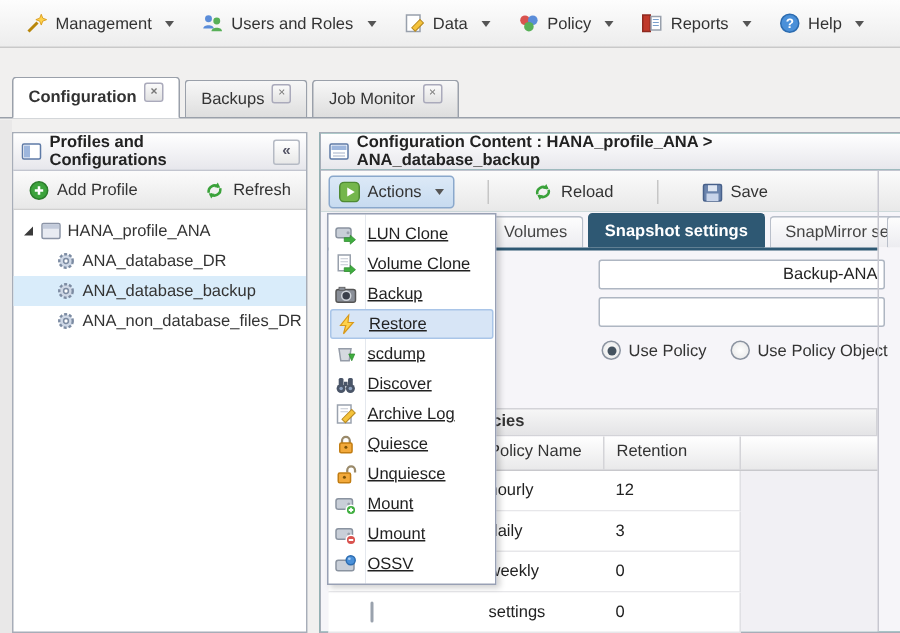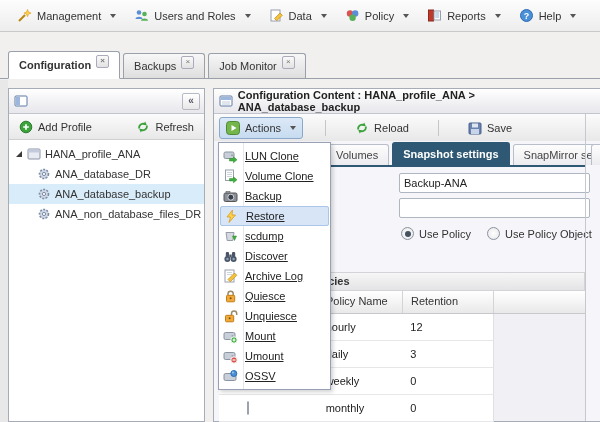--- a/index.html
+++ b/index.html
@@ -180,20 +180,21 @@
 </div>
 
 <div class="lgutter"></div>
 
 <div class="left-panel">
   <div class="panel-hd">
     <svg class="ico" width="14" height="14">
         <rect x="1" y="2" width="12" height="10" rx="1" fill="#fff" stroke="#5e7aa6"></rect>
         <rect x="2" y="3" width="4" height="8" fill="#9db6dd"></rect>
       </svg>
+    <span>Profiles and Configurations</span>
     <span class="collapse-btn">«</span>
   </div>
   <div class="lp-toolbar">
     <div class="lp-btn">
       <svg class="ico" width="14" height="14">
           <circle cx="7" cy="7" r="5.8" fill="#3ca33c" stroke="#2c7d2c"></circle>
           <path d="M7 4.2v5.6M4.2 7h5.6" stroke="#fff" stroke-width="1.7"></path>
         </svg>
       <span>Add Profile</span>
     </div>
@@ -284,21 +285,21 @@
 
   <div class="rp-content">
     <div class="itabs">
       <div class="itab first"><span>Volumes</span></div>
       <div class="itab active"><span>Snapshot settings</span></div>
       <div class="itab"><span>SnapMirror settings</span></div>
       <div class="itab partial"></div>
     </div>
     <div class="itab-bar"></div>
 
-    <input class="txt-input" style="top: 32px;" value="Backup-ANA">
+    <input class="txt-input" style="top: 32px; text-align: right;" value="Backup-ANA">
     <input class="txt-input" style="top: 57px;" value="">
 
     <div class="radios">
       <div class="radio">
         <span class="rdot on"></span>
         <span>Use Policy</span>
       </div>
       <div class="radio">
         <span class="rdot"></span>
         <span>Use Policy Object</span>
@@ -324,21 +325,21 @@
         <div class="gcell gc2">daily</div>
         <div class="gcell gc3">3</div>
       </div>
       <div class="grow">
         <div class="gcell gc1"><span class="cbx"></span></div>
         <div class="gcell gc2">weekly</div>
         <div class="gcell gc3">0</div>
       </div>
       <div class="grow">
         <div class="gcell gc1"><span class="cbx"></span></div>
-        <div class="gcell gc2">monthly</div>
+        <div class="gcell gc2">settings</div>
         <div class="gcell gc3">0</div>
       </div>
     </div>
   </div>
   <div class="panel-edge"></div>
 </div>
 
 <div class="menu">
   <div class="menu-item">
     <svg class="ico" width="15" height="15">

